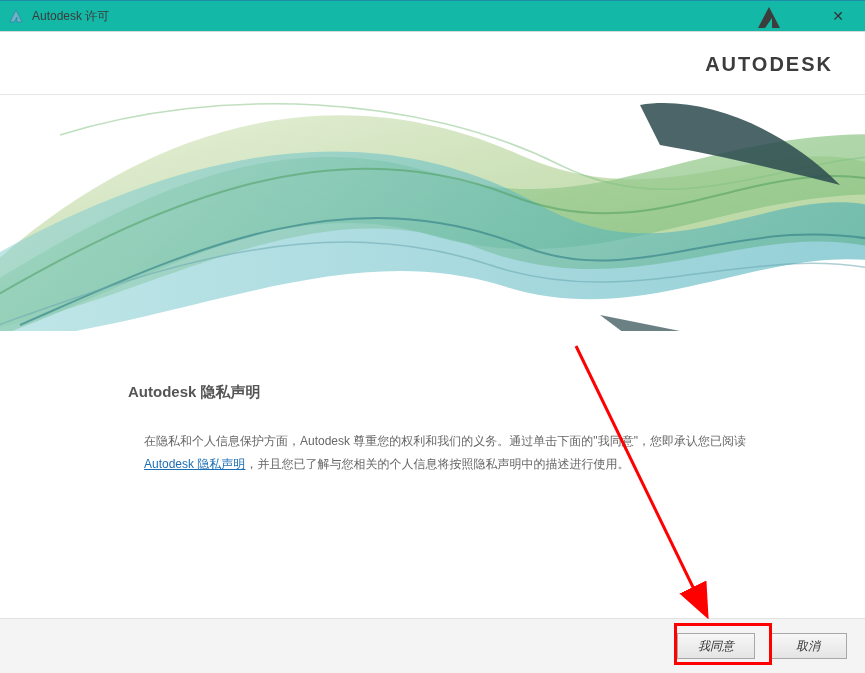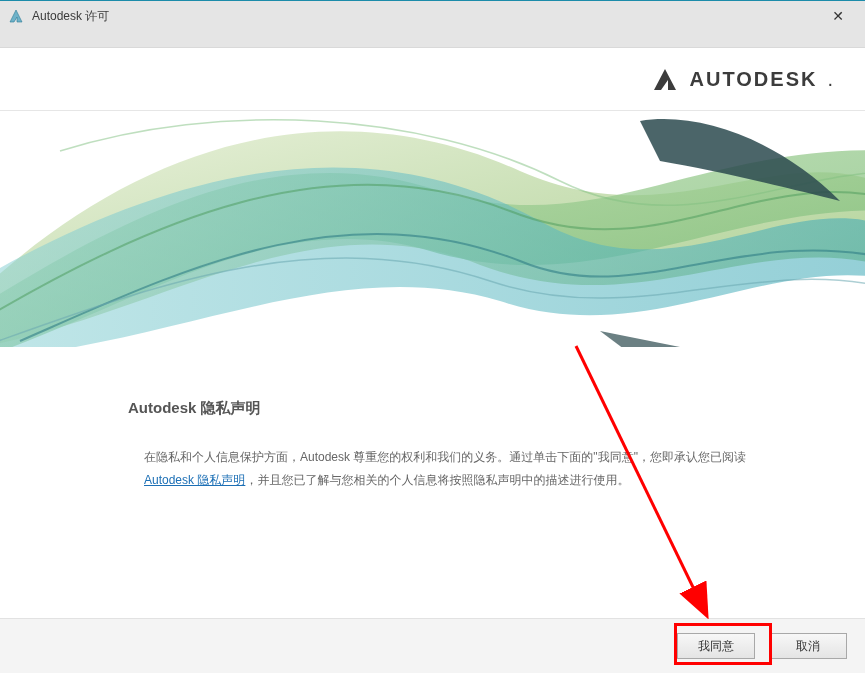--- a/index.html
+++ b/index.html
@@ -12,22 +12,22 @@
     overflow: hidden;
     position: relative;
   }
   
   .titlebar {
     height: 30px;
     border-top: 1px solid #1c8caa;
     border-bottom: 1px solid #d9d9d9;
     display: flex;
     align-items: center;
-    padding: 0 6px 16px 8px;
-    background: #e5e5e5;
+    padding: 0 6px 0 8px;
+    background: #14b8a6;
   }
   .titlebar .app-icon {
     width: 16px;
     height: 16px;
     margin-right: 8px;
     display: flex;
     align-items: center;
     justify-content: center;
   }
   .titlebar .title {
@@ -51,22 +51,23 @@
     height: 62px;
     display: flex;
     align-items: center;
     justify-content: flex-end;
     padding: 0 32px;
     border-bottom: 1px solid #e6e6e6;
   }
   .logo {
     display: flex;
     align-items: center;
-    gap: 12px;
+    gap: 23px;
     color: #3a3a3a;
+    flex-direction: column;
   }
   .logo .brand {
     font-size: 20px;
     letter-spacing: 2px;
     font-weight: 600;
     color: #3c3c3c;
     font-family: "Segoe UI", Arial, sans-serif;
   }
   .logo .dot {
     font-size: 20px;
@@ -130,20 +131,21 @@
     height: 26px;
     padding: 0 16px;
     font-size: 12px;
     color: #333;
     background: linear-gradient(#f7f7f7,#e4e4e4);
     border: 1px solid #a8a8a8;
     display: inline-flex;
     align-items: center;
     justify-content: center;
     cursor: pointer;
+    font-style: italic;
   }
 
   
   .annot {
     position: absolute;
     pointer-events: none;
   }
   .annot.box {
     border: 3px solid #ff0000;
   }

